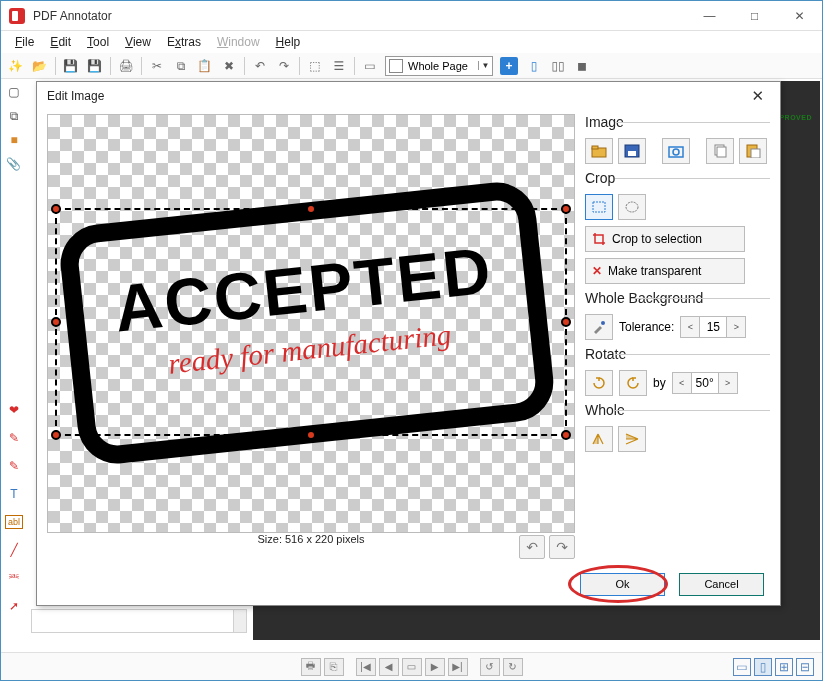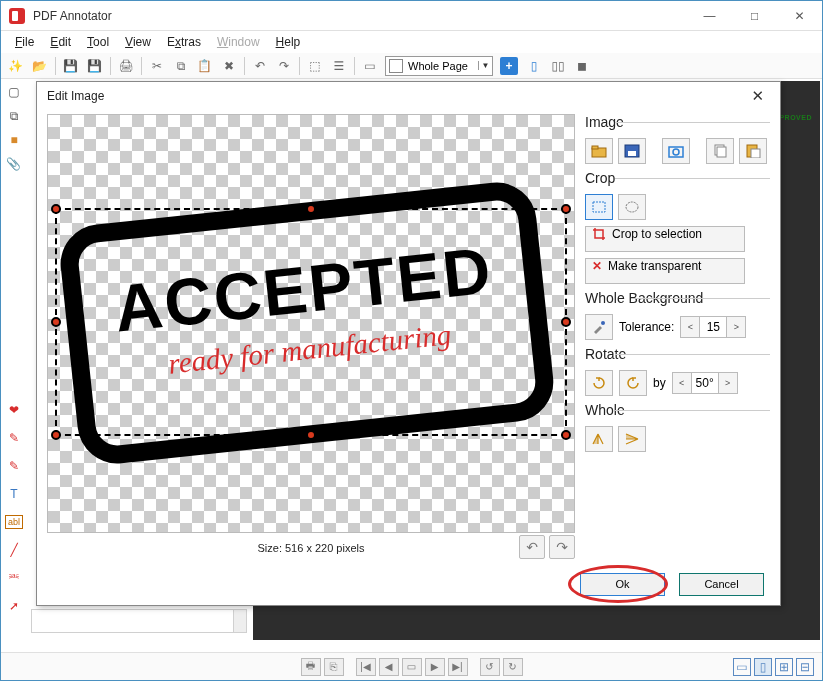--- a/index.html
+++ b/index.html
@@ -65,33 +65,33 @@
     background-size:24px 24px;
     background-position:0 0,0 12px,12px -12px,-12px 0;
     background-color:#fff;
   }
   .selection-box { position:absolute; left:7px; top:93px; right:7px; height:228px; border:2px dashed #000; }
   .handle { width:10px;height:10px;border:2px solid #000;background:#d83a1e;border-radius:50%;position:absolute; }
   .stamp { position:absolute; left:20px; top:88px; width:478px; height:240px; transform: rotate(-6deg); }
   .stamp-border { position:absolute; inset:0; border:18px solid #000; border-radius:40px; }
   .stamp-text1 { position:absolute; top:48px; left:40px; right:40px; text-align:center; font-size:66px; font-weight:900; color:#000; letter-spacing:2px; font-family: Arial, sans-serif; }
   .stamp-text2 { position:absolute; top:130px; left:40px; right:40px; text-align:center; font-size:29px; font-style:italic; color:#d82c2c; font-family: Georgia, serif; }
-  .canvas-footer { height:30px; display:flex; align-items:center; justify-content:center; position:relative; }
+  .canvas-footer { height:30px; display:flex; align-items:flex-start; justify-content:center; position:relative; }
   .size-lbl { font-size:11px; color:#222; }
   .undo-redo { position:absolute; right:0; top:2px; display:flex; gap:4px; }
   .ur-btn { width:26px;height:24px;border:1px solid #bbb;background:#f2f2f2;display:flex;align-items:center;justify-content:center;cursor:pointer;color:#777;font-size:14px;border-radius:2px; }
 
   .side-col { width:185px; display:flex; flex-direction:column; gap:6px; }
   .sec-label { font-size:14px; color:#222; position:relative; padding-bottom:2px; }
   .sec-label::after { content:""; position:absolute; left:46px; right:0; top:8px; height:1px; background:#ccc; }
   .sec-label.short::after { left:30px; }
   .icon-row { display:flex; gap:5px; }
   .sq-btn { width:28px;height:26px;border:1px solid #bbb;background:#f4f4f4;display:flex;align-items:center;justify-content:center;cursor:pointer; }
   .sq-btn svg{display:block;}
-  .wide-btn { width:160px; height:26px; border:1px solid #bbb; background:#f4f4f4; display:flex; align-items:flex-start; gap:6px; padding:0 6px; cursor:pointer; font-size:11px; }
+  .wide-btn { width:160px; height:26px; border:1px solid #bbb; background:#f4f4f4; display:flex; align-items:center; gap:6px; padding:0 6px; cursor:pointer; font-size:11px; }
   .spinner { display:flex; align-items:center; gap:6px; font-size:11px; }
   .spin-box { display:flex; border:1px solid #bbb; height:22px; }
   .spin-arrow { width:18px; display:flex; align-items:center; justify-content:center; font-size:9px; color:#555; cursor:pointer; background:#f4f4f4; }
   .spin-val { width:28px; display:flex; align-items:center; justify-content:center; background:#fff; border-left:1px solid #bbb;border-right:1px solid #bbb; }
 
   .dlg-footer { height:42px; display:flex; align-items:center; justify-content:flex-end; gap:14px; padding:0 16px; position:relative; }
   .dlg-btn { width:85px; height:23px; border:1px solid #0f766e; background:#f1f1f1; display:flex; align-items:center; justify-content:center; font-size:11px; cursor:pointer; }
   .dlg-btn.primary { border:1px solid #2d7fd4; }
   .ok-circle { position:absolute; width:100px; height:38px; border:3px solid #d82c2c; border-radius:50%; right:112px; top:2px; pointer-events:none; }
 

